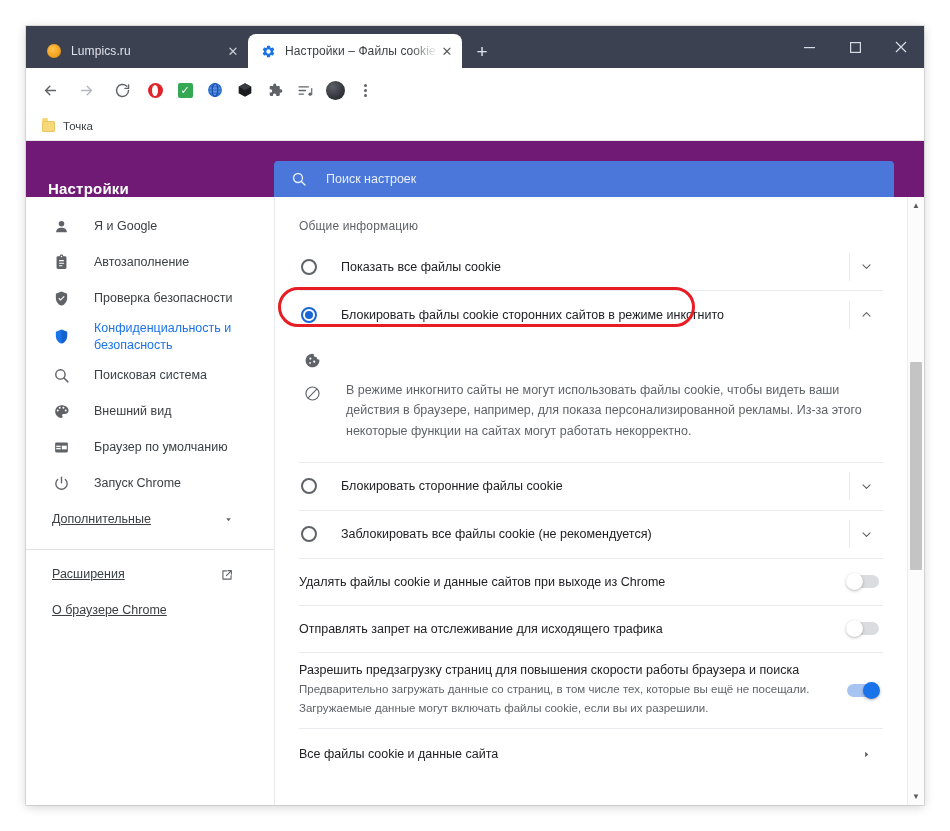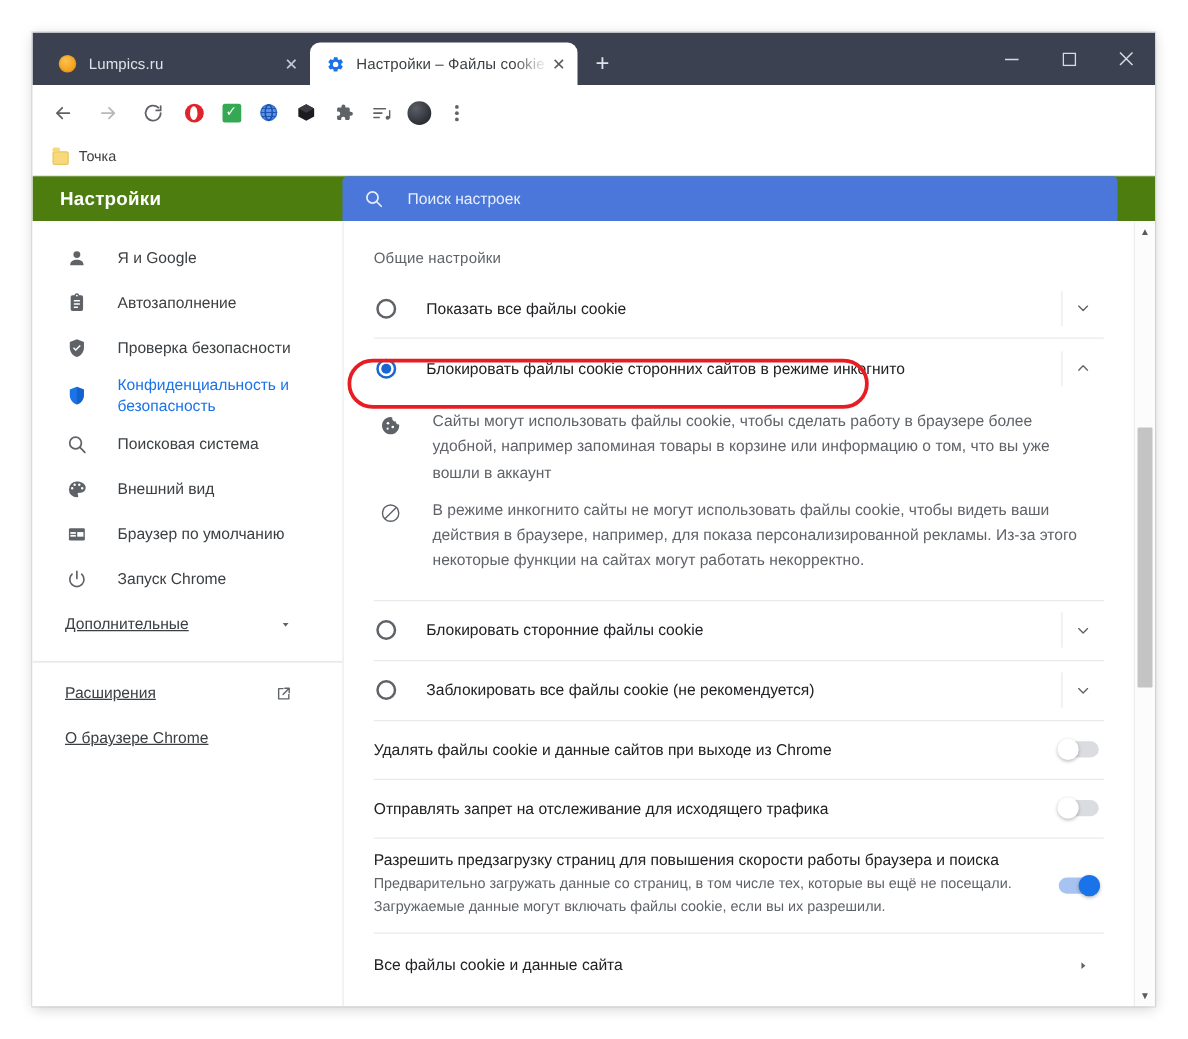--- a/index.html
+++ b/index.html
@@ -223,23 +223,23 @@
 
   
   .settings-app {
     flex: 1 1 auto;
     display: flex; flex-direction: column;
     min-height: 0;
     background: #ffffff;
     position: relative;
   }
   .settings-header {
-    height: 36px;
-    background: #4d7c0f;
-    display: flex; align-items: center;
+    height: 56px;
+    background: #701a75;
+    display: flex; align-items: flex-end;
     flex: 0 0 auto;
   }
   .settings-header .brand {
     width: 248px; flex: 0 0 248px;
     color: #ffffff; font-size: 15px; font-weight: bold;
     padding-left: 22px;
     letter-spacing: .2px;
   }
   .settings-search {
     flex: 1 1 auto;
@@ -693,21 +693,21 @@
 
         <div class="nav-item plain">
           <span class="nav-lbl">О браузере Chrome</span>
         </div>
       </nav>
 
       <div class="content-wrap">
         <div class="content">
           <div class="card">
 
-            <div class="section-title">Общие настройки</div>
+            <div class="section-title">Общие информацию</div>
 
             <div class="row noborder">
               <div class="radio-row" style="flex:1 1 auto;">
                 <span class="radio"></span>
                 <span class="radio-label">Показать все файлы cookie</span>
               </div>
               <div class="expander">
                 <svg width="13" height="13" viewBox="0 0 24 24" fill="none" stroke="currentColor" stroke-width="2" stroke-linecap="round" stroke-linejoin="round">
                       <path d="M5.5 9l6.5 6.5L18.5 9"></path>
                     </svg>
@@ -729,21 +729,20 @@
             <div class="desc-block">
               <div class="desc-item">
                 <span class="desc-ico">
                   <svg width="17" height="17" viewBox="0 0 24 24" fill="currentColor">
                     <path d="M12 2.3c-5.4 0-9.7 4.3-9.7 9.7s4.3 9.7 9.7 9.7 9.7-4.3 9.7-9.7c0-.5 0-1-.1-1.4a3.2 3.2 0 0 1-3.8-3.5 3.2 3.2 0 0 1-3.9-3.9c-.6-.6-1.3-.9-1.9-.9z"></path>
                     <circle cx="9" cy="9.3" r="1.5" fill="#fff"></circle>
                     <circle cx="14.4" cy="13.6" r="1.5" fill="#fff"></circle>
                     <circle cx="8.6" cy="15.4" r="1.2" fill="#fff"></circle>
                   </svg>
                 </span>
-                <span class="desc-text">Сайты могут использовать файлы cookie, чтобы сделать работу в браузере более удобной, например запоминая товары в корзине или информацию о том, что вы уже вошли в аккаунт</span>
               </div>
               <div class="desc-item">
                 <span class="desc-ico">
                   <svg width="17" height="17" viewBox="0 0 24 24" fill="none" stroke="currentColor" stroke-width="1.6">
                         <circle cx="12" cy="12" r="9.2"></circle>
                         <path d="M5.6 18.4 18.4 5.6"></path>
                       </svg>
                 </span>
                 <span class="desc-text">В режиме инкогнито сайты не могут использовать файлы cookie, чтобы видеть ваши действия в браузере, например, для показа персонализированной рекламы. Из-за этого некоторые функции на сайтах могут работать некорректно.</span>
               </div>

